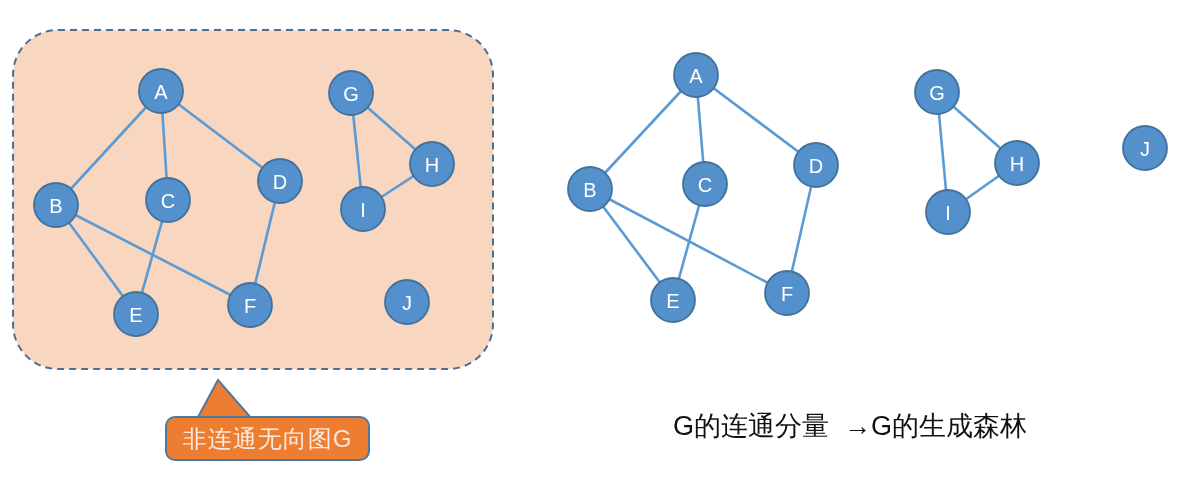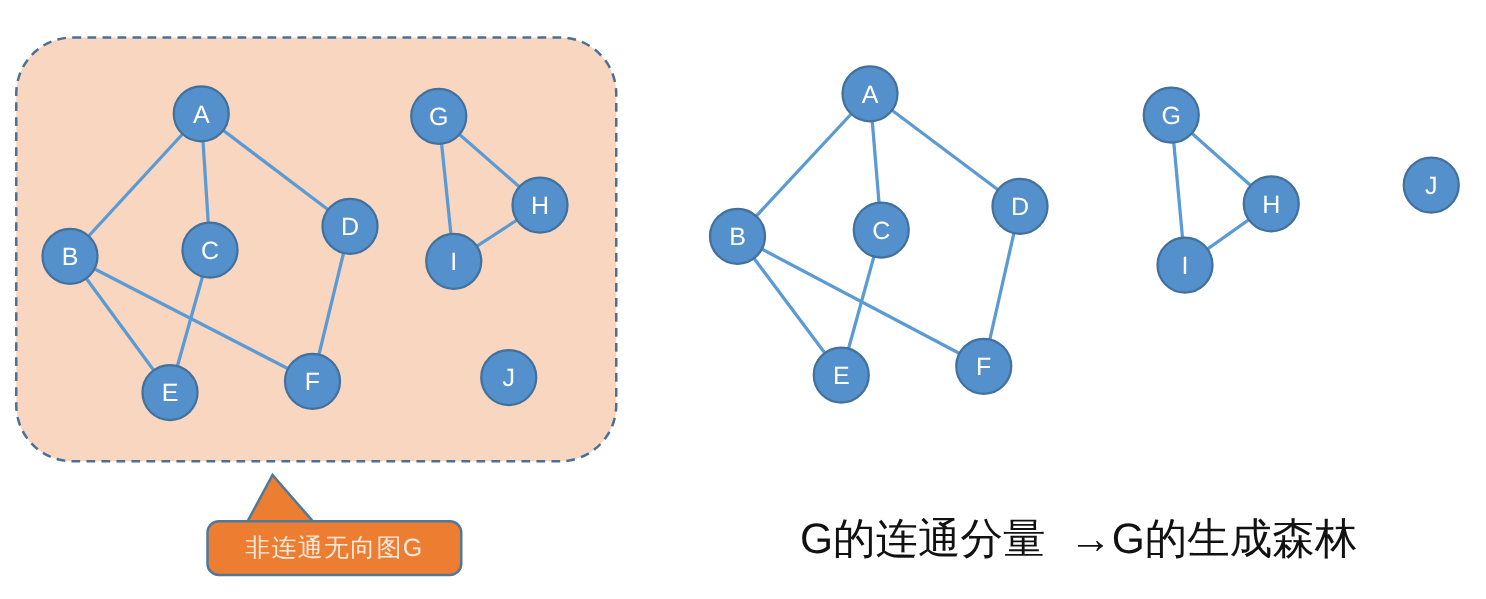--- a/index.html
+++ b/index.html
@@ -58,32 +58,32 @@
     width: 205px;
     height: 45px;
     box-sizing: border-box;
     background: var(--callout-fill);
     border: 2.5px solid var(--callout-border);
     border-radius: 10px;
     display: flex;
     align-items: center;
     justify-content: center;
     color: var(--callout-text);
-    font-size: 20px;
+    font-size: 24px;
     letter-spacing: 1px;
     white-space: nowrap;
   }
   .caption {
     position: absolute;
     left: 640px;
     top: 408px;
     width: 420px;
     text-align: center;
     color: var(--caption-color);
-    font-size: 34px;
+    font-size: 27px;
     white-space: pre;
   }
 </style>
 </head>
 <body>
 
 <div class="stage">
   <svg id="scene" width="1189" height="479" viewBox="0 0 1189 479">
     <rect id="panel-rect" class="panel" x="13" y="30" width="480" height="339" rx="45" ry="45"></rect>
     <polygon id="callout-pointer" class="pointer" points="218,380 197,419 252,419"></polygon>

